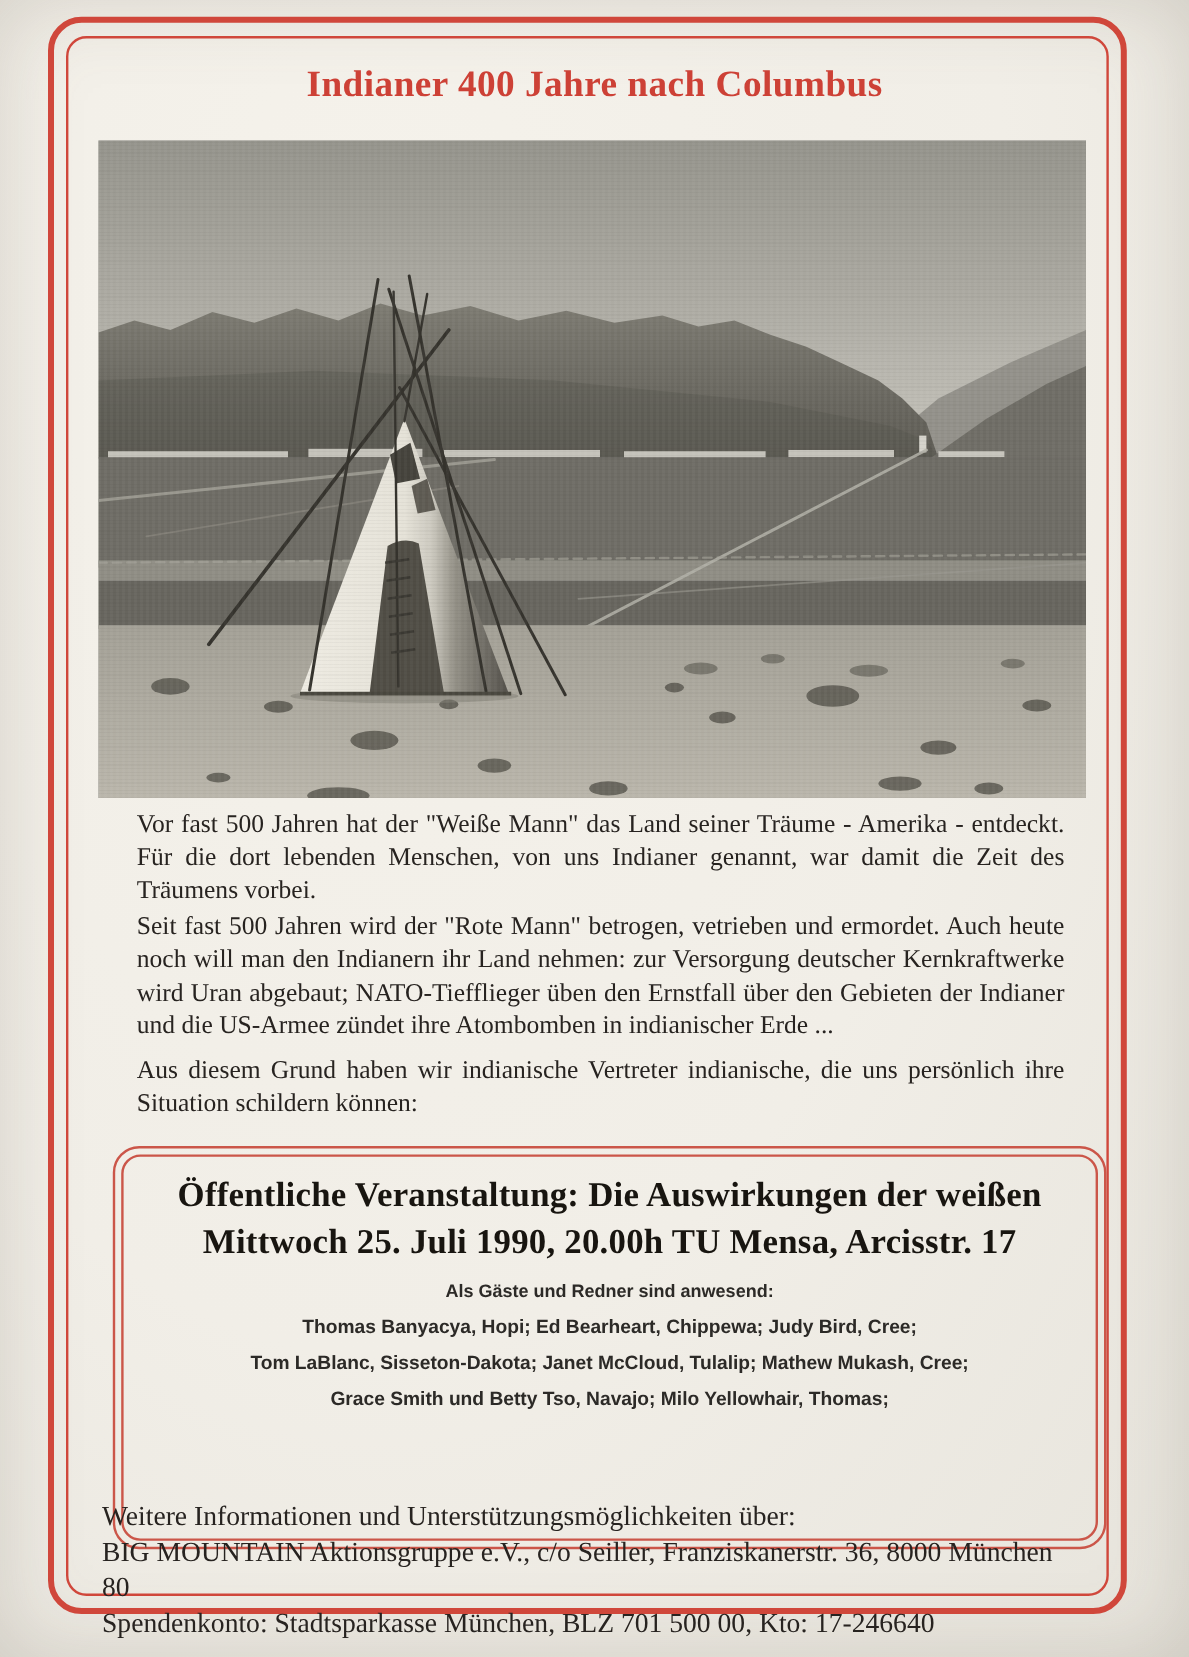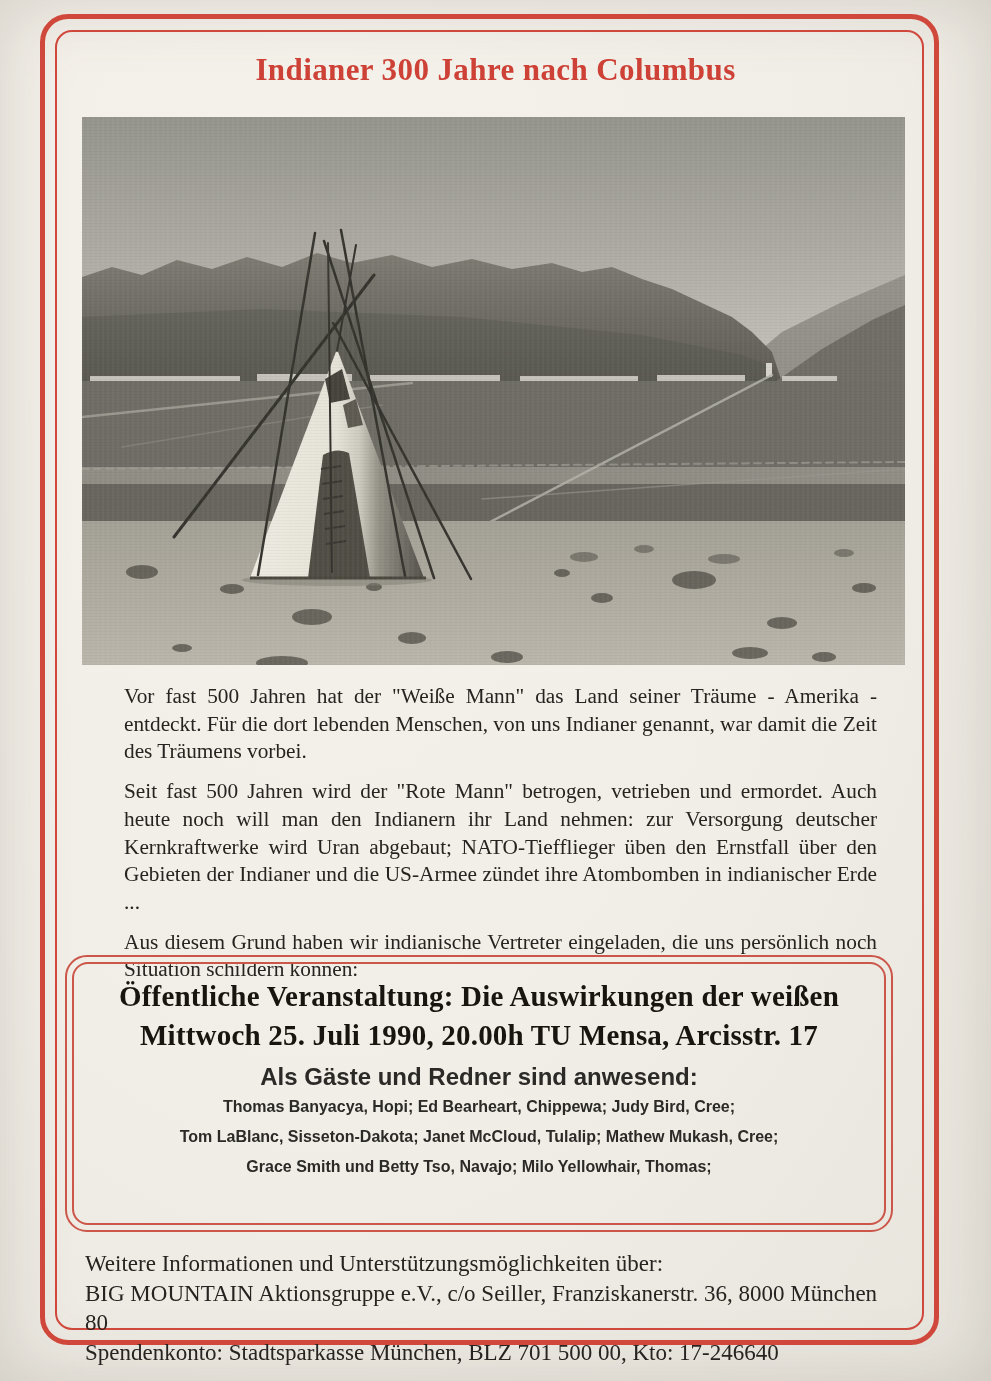--- a/index.html
+++ b/index.html
@@ -43,60 +43,60 @@
   .photo svg{display:block;}
   .photo::after{ 
     content:"";position:absolute;inset:0;pointer-events:none;
     background:repeating-linear-gradient(0deg, rgba(30,28,24,.035) 0 1px, transparent 1px 3px),
                repeating-linear-gradient(90deg, rgba(255,255,255,.03) 0 2px, transparent 2px 5px);
   }
   .body-text{
     position:absolute;left:112px;top:671px;width:777px;
     font-size:21.3px;line-height:27.7px;text-align:justify;
   }
-  .body-text p{margin:12px;}
+  .body-text p{margin:2px;}
   .body-text p.p3{margin-top:9px;}
   .event-box{
-    position:absolute;left:65px;top:955px;width:828px;height:277px;
+    position:absolute;left:94px;top:955px;width:828px;height:336px;
     border:2px solid var(--event-box-red);border-radius:22px;
     box-sizing:border-box;
   }
   .event-box-inner{
     position:absolute;inset:5px;
     border:2px solid var(--event-box-red);border-radius:16px;
     box-sizing:border-box;
     text-align:center;padding-top:13px;
   }
   .headline span{
     display:block;font-size:29px;font-weight:bold;line-height:39px;
     color:#181510;letter-spacing:.2px;
   }
   .guests-heading{
     margin-top:7px;
     font-family:"Liberation Sans", sans-serif;font-weight:bold;
-    font-size:24px;line-height:30px;color:#2c2a27;
+    font-size:15px;line-height:30px;color:#2c2a27;
   }
   .guest-line{
     font-family:"Liberation Sans", sans-serif;font-weight:bold;
     font-size:16px;line-height:30px;color:#2c2a27;
   }
   .footer{
     position:absolute;left:85px;top:1249px;width:810px;
     font-size:23px;line-height:29.5px;
   }
 </style>
 </head>
 <body>
 
 <div class="page">
 
   <div class="border-outer"></div>
   <div class="border-inner"></div>
 
-  <h1 class="title">Indianer 300 Jahre nach Columbus</h1>
+  <h1 class="title">Indianer 400 Jahre nach Columbus</h1>
 
   <div class="photo" title="Schwarz-weiß Foto: Tipi in einer Wüstenebene vor Bergkette">
     <svg viewBox="0 0 823 548" width="823" height="548" xmlns="http://www.w3.org/2000/svg" aria-hidden="true">
       <defs>
         <linearGradient id="skyGrad" x1="0" y1="0" x2="0" y2="1">
           <stop offset="0" stop-color="#95948c"></stop>
           <stop offset="0.45" stop-color="#aaa8a0"></stop>
           <stop offset="1" stop-color="#c8c6be"></stop>
         </linearGradient>
         <linearGradient id="mtnGrad" x1="0" y1="0" x2="0" y2="1">
@@ -194,21 +194,21 @@
           <line x1="244" y1="427" x2="264" y2="424"></line>
         </g>
         <path d="M168,461 L344,461" stroke="#4a483f" stroke-width="3"></path>
       </g>
     </svg>
   </div>
 
   <div class="body-text">
     <p>Vor fast 500 Jahren hat der "Weiße Mann" das Land seiner Träume - Amerika - entdeckt. Für die dort lebenden Menschen, von uns Indianer genannt, war damit die Zeit des Träumens vorbei.</p>
     <p>Seit fast 500 Jahren wird der "Rote Mann" betrogen, vetrieben und ermordet. Auch heute noch will man den Indianern ihr Land nehmen: zur Versorgung deutscher Kernkraftwerke wird Uran abgebaut; NATO-Tiefflieger üben den Ernstfall über den Gebieten der Indianer und die US-Armee zündet ihre Atombomben in indianischer Erde ...</p>
-    <p class="p3">Aus diesem Grund haben wir indianische Vertreter eingeladen, die uns persönlich noch Situation schildern können:</p>
+    <p class="p3">Aus diesem Grund haben wir indianische Vertreter indianische, die uns persönlich ihre Situation schildern können:</p>
   </div>
 
   <div class="event-box">
     <div class="event-box-inner">
       <div class="headline">
         <span>Öffentliche Veranstaltung: Die Auswirkungen der weißen</span>
         <span>Mittwoch 25. Juli 1990, 20.00h TU Mensa, Arcisstr. 17</span>
       </div>
       <div class="guests-heading">Als Gäste und Redner sind anwesend:</div>
       <div class="guest-line">Thomas Banyacya, Hopi; Ed Bearheart, Chippewa; Judy Bird, Cree;</div>

